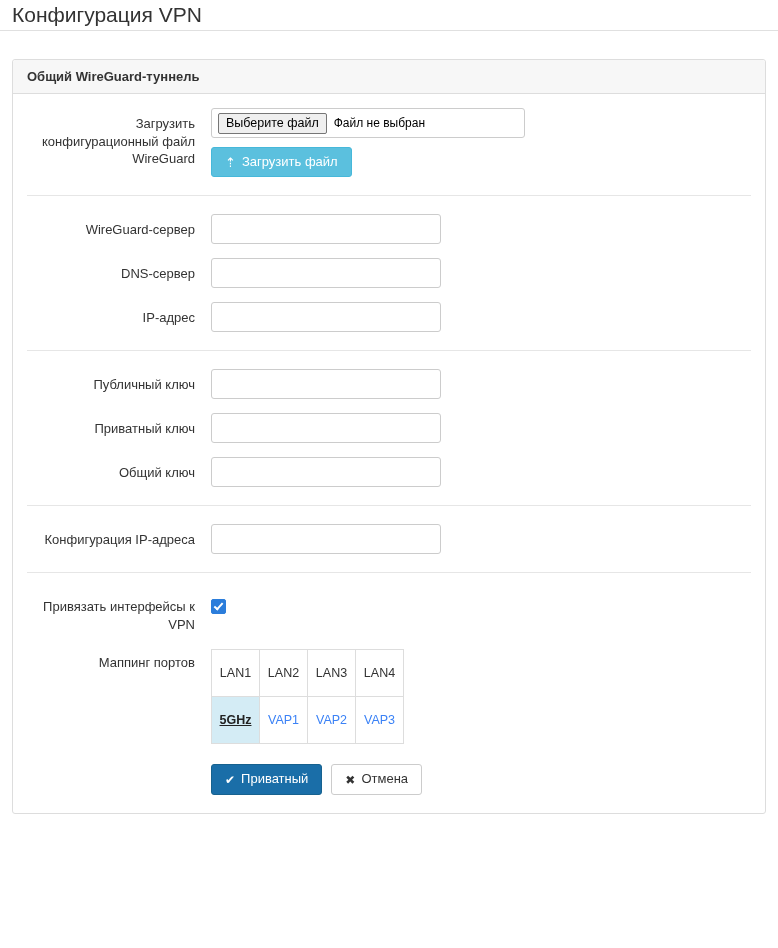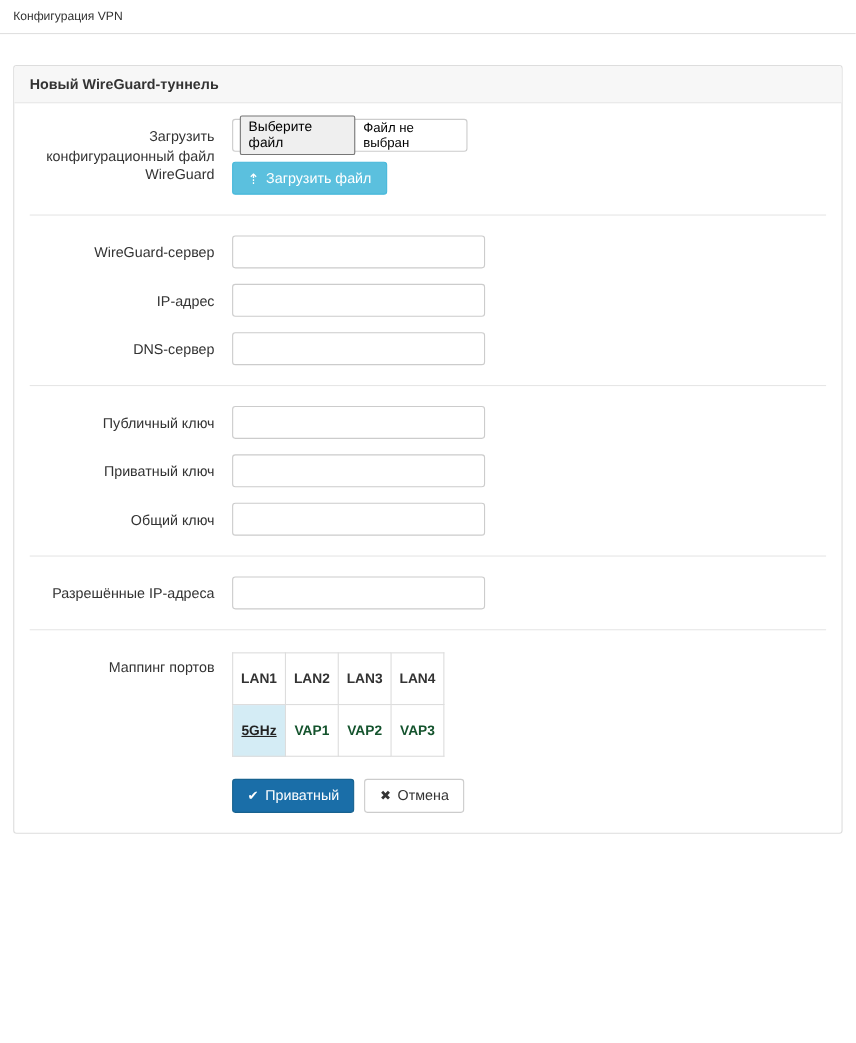--- a/index.html
+++ b/index.html
@@ -18,21 +18,21 @@
 
   
   .page-header {
     height: 30px;
     padding: 0 0 0 12px;
     display: flex;
     align-items: center;
     border-bottom: 1px solid #e0e0e0;
   }
   .page-title {
-    font-size: 11px;
+    font-size: 21px;
     color: #333333;
     font-weight: normal;
   }
 
   
   .panel-wrap {
     padding: 28px 12px 0 12px;
   }
   .panel {
     border: 1px solid #dddddd;
@@ -85,21 +85,21 @@
     padding: 4px 8px;
     font-family: "Liberation Sans", sans-serif;
     font-size: 13px;
     color: #555555;
     background: #ffffff;
     outline: none;
   }
 
   
   .file-picker {
-    width: 214px;
+    width: 314px;
     height: 30px;
     box-sizing: border-box;
     border: 1px solid #cccccc;
     border-radius: 3px;
     background: #ffffff;
     display: flex;
     align-items: center;
     padding: 0 6px;
   }
   .file-btn {
@@ -181,33 +181,32 @@
   }
   .port-table td {
     border: 1px solid #dddddd;
     width: 45px;
     height: 44px;
     text-align: center;
     vertical-align: middle;
     font-size: 12.5px;
     color: #555555;
     font-family: "Liberation Sans", sans-serif;
-    font-weight: bold;
   }
   .port-table td.lan {
     color: #333333;
   }
   .port-table td.sel {
     background: #d4ecf5;
     font-weight: bold;
     color: #222222;
     text-decoration: underline;
   }
   .port-table td.dim {
-    color: #14532d;
+    color: #3b82f6;
   }
 
   .actions {
     display: flex;
     gap: 9px;
     padding: 6px 14px 8px 198px;
   }
   .glyph {
     font-size: 12px;
     line-height: 1;
@@ -221,21 +220,21 @@
 <body>
 
 <div class="page-header">
   <span class="page-title">Конфигурация VPN</span>
 </div>
 
 <div class="panel-wrap">
   <div class="panel">
 
     <div class="panel-heading">
-      <span class="panel-heading-title">Новый WireGuard-туннель</span>
+      <span class="panel-heading-title">Общий WireGuard-туннель</span>
     </div>
 
     <div class="panel-body">
 
       <div class="form-group">
         <div class="form-label">Загрузить конфигурационный файл WireGuard</div>
         <div class="form-control-area">
           <div class="file-picker">
             <span class="file-btn">Выберите файл</span>
             <span class="file-status">Файл не выбран</span>
@@ -250,33 +249,33 @@
       <div class="divider"></div>
 
       <div class="form-group">
         <div class="form-label">WireGuard-сервер</div>
         <div class="form-control-area">
           <input class="text-input" type="text" value="" style="">
         </div>
       </div>
 
       <div class="form-group">
+        <div class="form-label">DNS-сервер</div>
+        <div class="form-control-area">
+          <input class="text-input" type="text" value="" style="">
+        </div>
+      </div>
+
+      <div class="form-group">
         <div class="form-label">IP-адрес</div>
         <div class="form-control-area">
           <input class="text-input" type="text" value="" style="">
         </div>
       </div>
 
-      <div class="form-group">
-        <div class="form-label">DNS-сервер</div>
-        <div class="form-control-area">
-          <input class="text-input" type="text" value="" style="">
-        </div>
-      </div>
-
       <div class="divider"></div>
 
       <div class="form-group">
         <div class="form-label">Публичный ключ</div>
         <div class="form-control-area">
           <input class="text-input" type="text" value="" style="">
         </div>
       </div>
 
       <div class="form-group">
@@ -289,28 +288,34 @@
       <div class="form-group">
         <div class="form-label">Общий ключ</div>
         <div class="form-control-area">
           <input class="text-input" type="text" value="" style="">
         </div>
       </div>
 
       <div class="divider"></div>
 
       <div class="form-group">
-        <div class="form-label">Разрешённые IP-адреса</div>
+        <div class="form-label">Конфигурация IP-адреса</div>
         <div class="form-control-area">
           <input class="text-input" type="text" value="" style="">
         </div>
       </div>
 
       <div class="divider"></div>
 
+      <div class="form-group">
+        <div class="form-label">Привязать интерфейсы к VPN</div>
+        <div class="form-control-area">
+          <span class="checkbox"></span>
+        </div>
+      </div>
 
       <div class="form-group">
         <div class="form-label">Маппинг портов</div>
         <div class="form-control-area">
           <table class="port-table">
             <tbody>
               <tr>
                 <td class="lan">LAN1</td>
                 <td class="lan">LAN2</td>
                 <td class="lan">LAN3</td>

